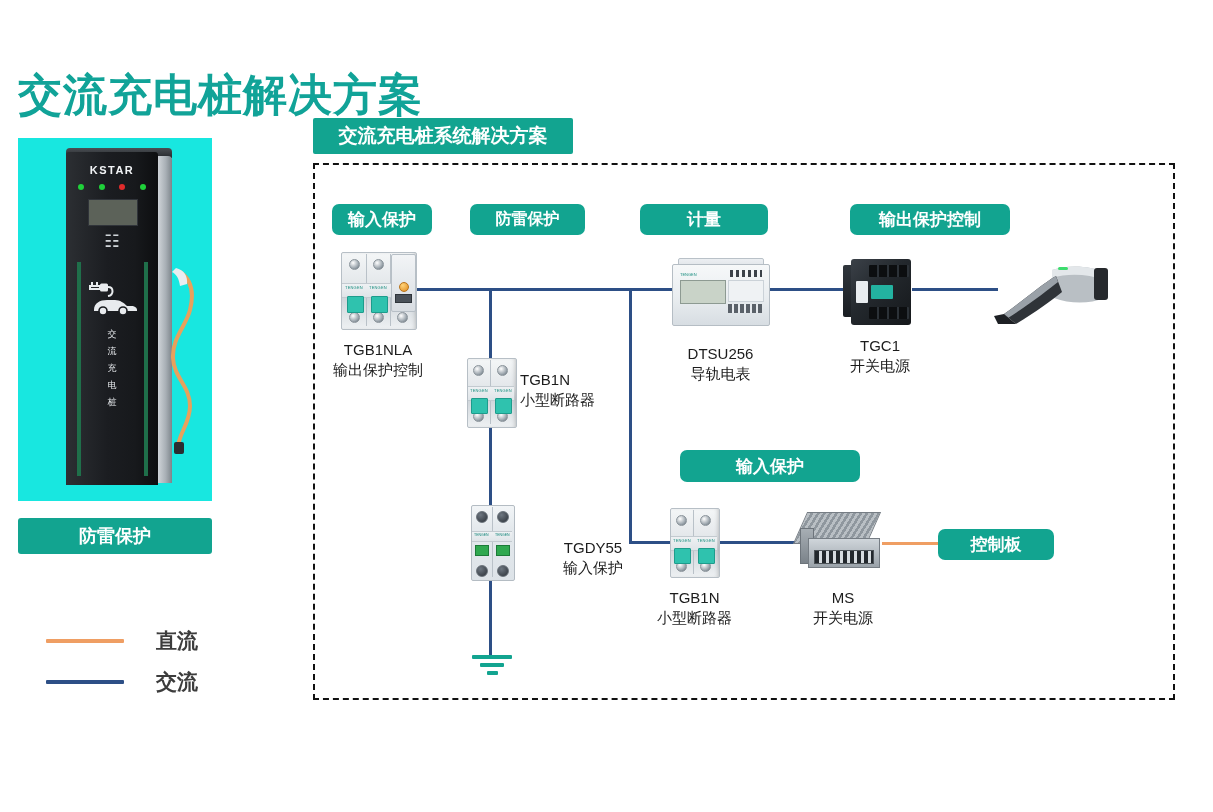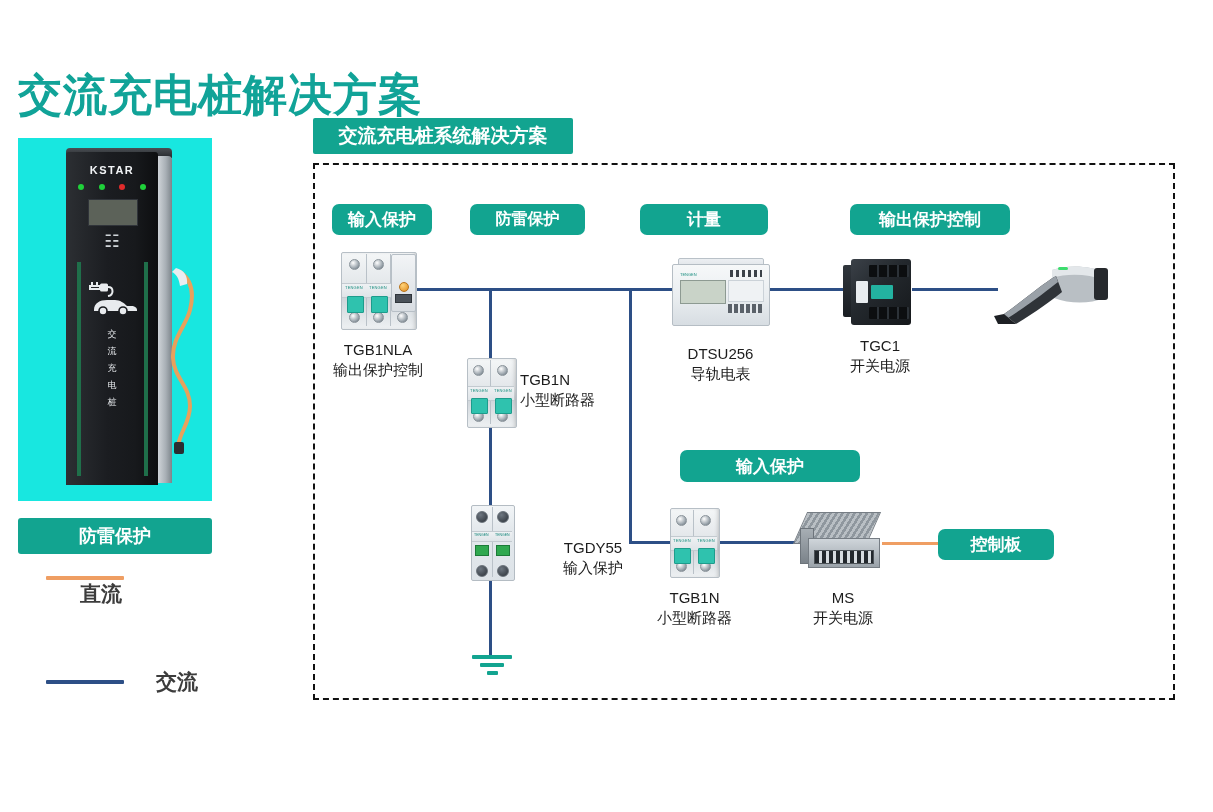--- a/index.html
+++ b/index.html
@@ -94,21 +94,21 @@
   #pile-cable{
     position:absolute;left:146px;top:128px;width:34px;height:190px;
   }
   #product-caption{
     left:18px;top:518px;width:194px;height:36px;
     font-size:18px;border-radius:3px;
   }
 
   
   .legend-row{display:flex;align-items:center;}
-  #legend-dc{left:46px;top:576px;flex-direction:column;}
+  #legend-dc{left:46px;top:627px;}
   #legend-ac{left:46px;top:668px;}
   .legend-line{width:78px;height:4px;border-radius:1px;}
   .legend-label{
     margin-left:32px;font-size:21px;font-weight:bold;color:#3c3c3c;
     white-space:nowrap;
   }
 
   
   #diagram-box{
     left:313px;top:163px;width:862px;height:537px;

